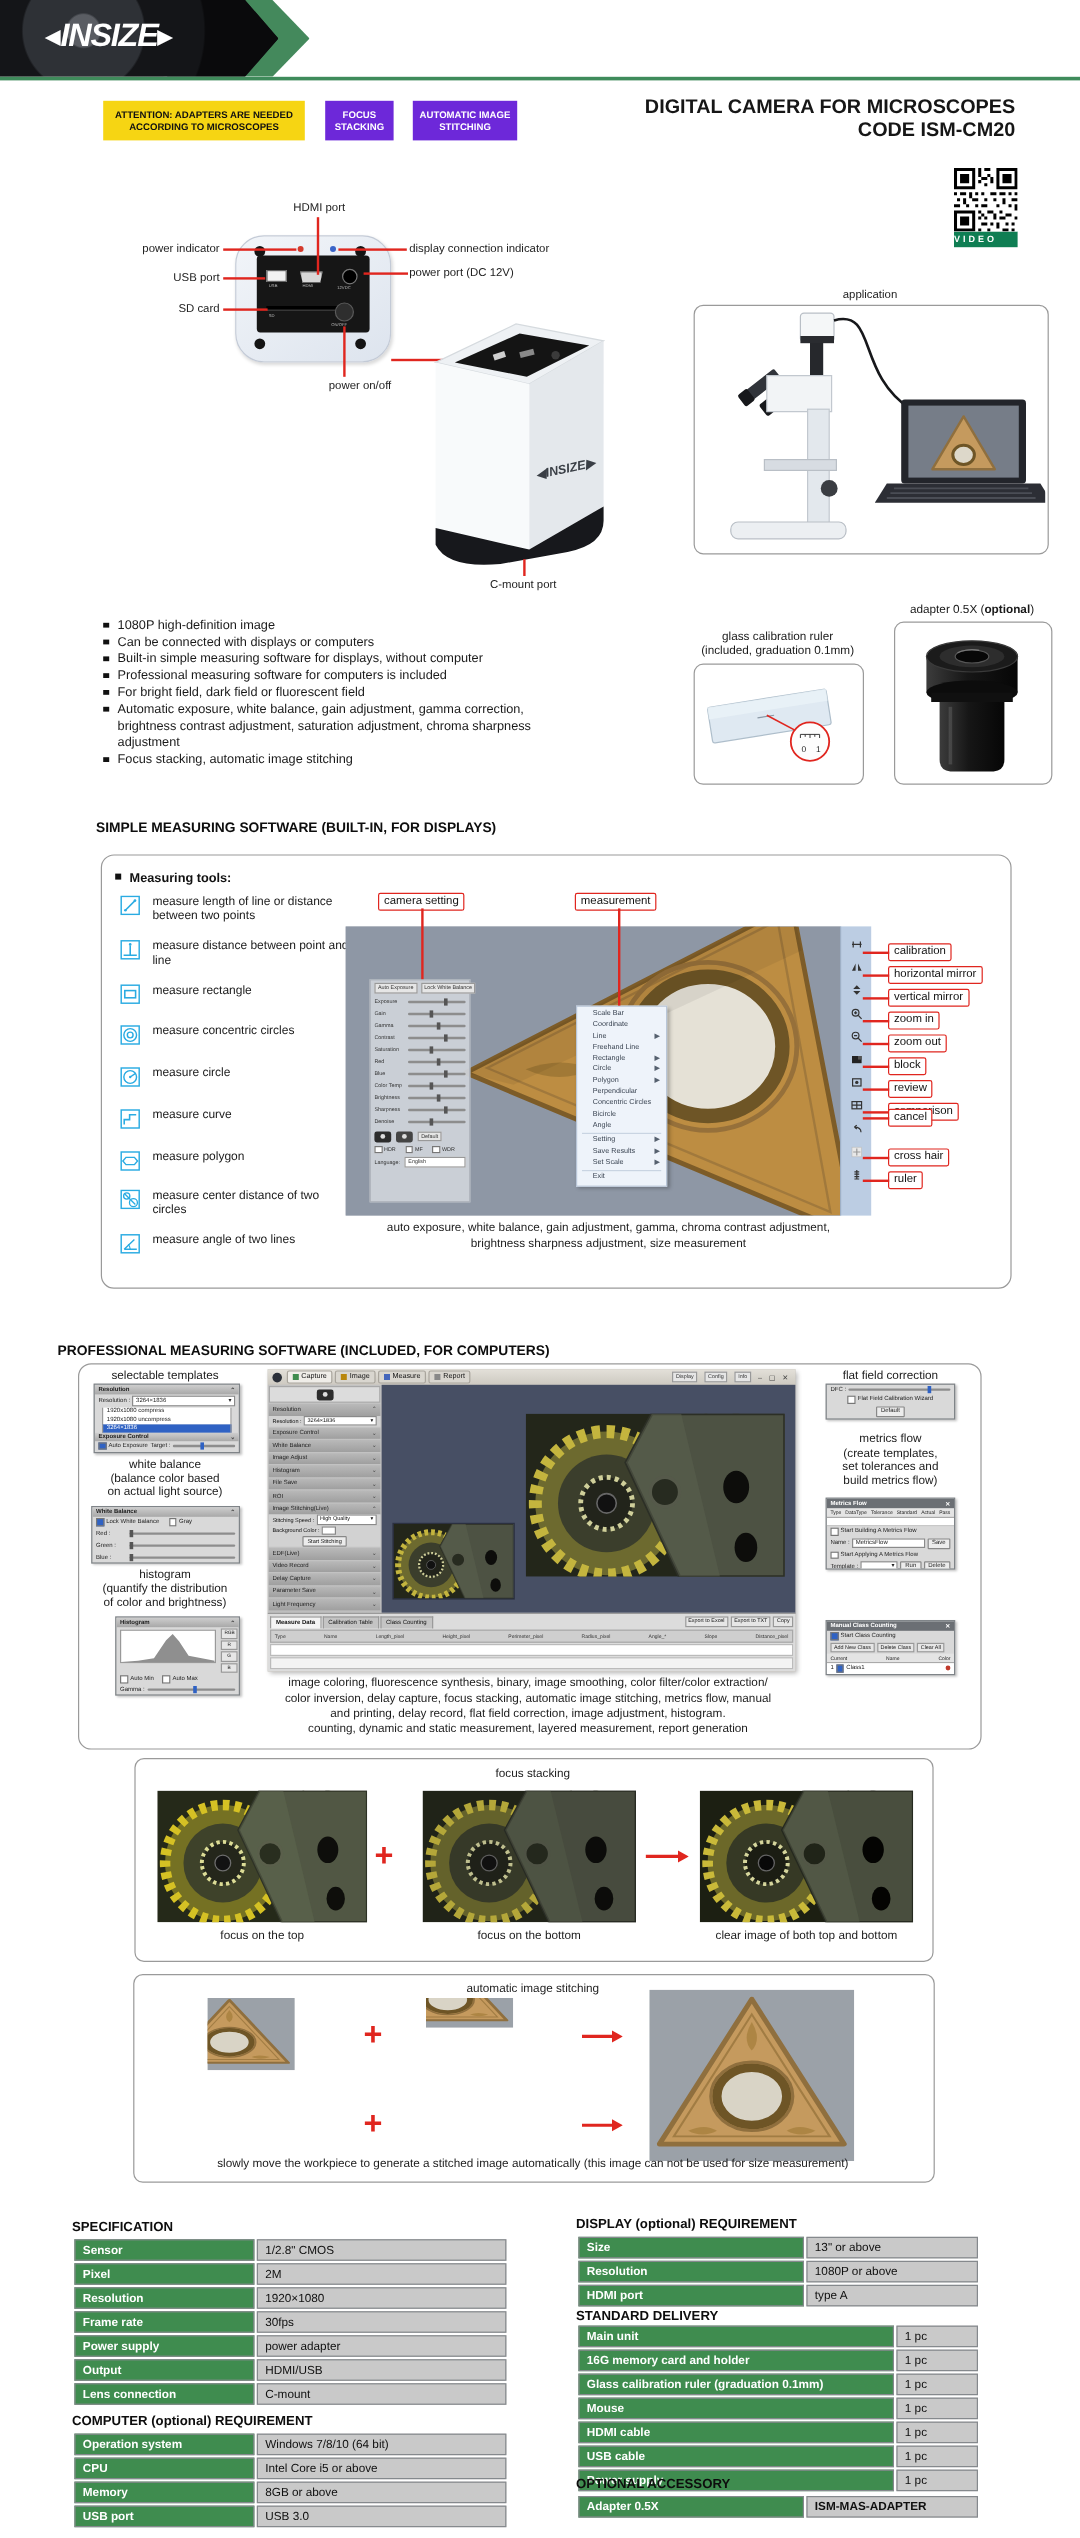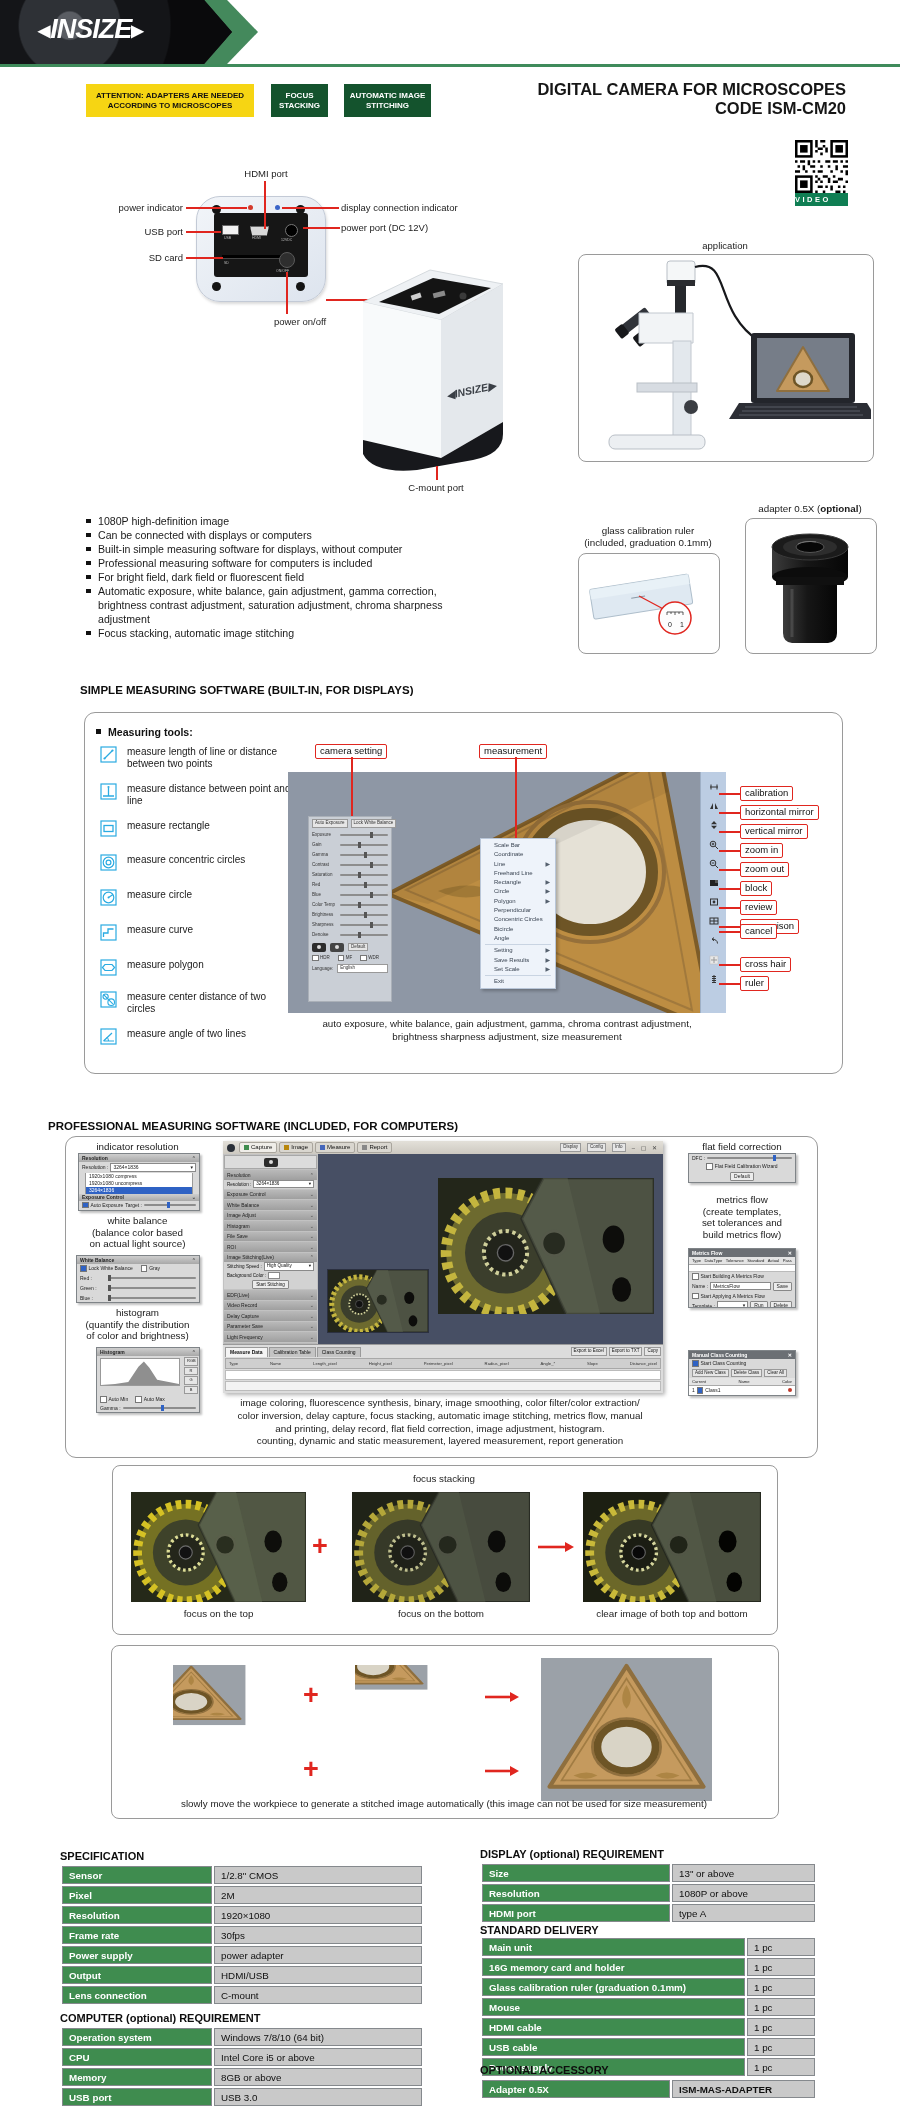--- a/index.html
+++ b/index.html
@@ -13,21 +13,21 @@
                radial-gradient(circle at 75% 75%,#6a6d72 0 6%,#3a3d42 7% 22%,#17181b 23%);
     clip-path:polygon(0 0,88% 0,100% 50%,88% 100%,0 100%);}
   .hdr-logo{position:absolute;left:38px;top:14px;color:#fff;font-weight:bold;font-style:italic;
     font-size:27px;letter-spacing:-1px;white-space:nowrap;}
   .hdr-logo .arr{font-size:16px;font-style:normal;vertical-align:2px;letter-spacing:0;}
   .hdr-line{position:absolute;left:0;top:64px;width:900px;height:3px;background:#3f8b5b;}
   .badge{position:absolute;top:84px;height:33px;display:flex;flex-direction:column;justify-content:center;
     text-align:center;font-weight:bold;font-size:8px;line-height:9.5px;}
   .badge .ln{white-space:nowrap;}
   .b-yellow{left:86px;width:168px;background:#f6d513;color:#111;}
-  .b-green{background:#14532d;color:#fff;}
+  .b-green{background:#6d28d9;color:#fff;}
   .title{position:absolute;left:440px;top:80px;width:406px;text-align:right;font-weight:bold;
     font-size:16.5px;line-height:19px;color:#161616;}
   
   .qr{position:absolute;left:795px;top:140px;width:53px;}
   .qr svg{display:block;width:53px;height:53px;}
   .qr .vid{height:13px;background:#0f7e53;color:#fff;font-size:7.5px;font-weight:bold;
     letter-spacing:2.5px;text-align:left;line-height:13px;}
   
   .dlab{position:absolute;font-size:9.5px;color:#222;white-space:nowrap;line-height:11px;}
   .rline{position:absolute;background:#e0261f;}
@@ -671,21 +671,21 @@
   <div class="rline" style="left:515px;top:757px;width:1.5px;height:81px;"></div>
 
   <div class="capt cap2" style="left:288px;top:1018px;width:438px;">
       <div class="ln">auto exposure, white balance, gain adjustment, gamma, chroma contrast adjustment,</div>
       <div class="ln">brightness sharpness adjustment, size measurement</div>
     </div>
 
   <div class="shead" style="left:48px;top:1120px;">PROFESSIONAL MEASURING SOFTWARE (INCLUDED, FOR COMPUTERS)</div>
   <div class="obox" style="left:65px;top:1136px;width:751px;height:320px;"></div>
 
-  <div class="clab" style="left:70px;top:1141px;width:135px;">indicator resolution</div>
+  <div class="clab" style="left:70px;top:1141px;width:135px;">selectable templates</div>
   <div class="mini" style="left:78px;top:1153px;width:120px;height:56px;">
     <div class="tb">
         <span>Resolution</span>
         <span class="chev">⌃</span>
       </div>
     <div class="mr">
         <span>Resolution :</span>
       <span class="ddl">
           <span>3264×1836</span>
           <span>▾</span>
@@ -1061,20 +1061,21 @@
   <div class="gimg" style="left:583px;top:1492px;width:178px;height:110px;filter:contrast(1.08);">
       <svg viewBox="0 0 160 100" preserveAspectRatio="none">
         <use href="#gearimg"></use>
       </svg>
     </div>
   <div class="capt" style="left:131px;top:1607px;width:175px;">focus on the top</div>
   <div class="capt" style="left:352px;top:1607px;width:178px;">focus on the bottom</div>
   <div class="capt" style="left:583px;top:1607px;width:178px;">clear image of both top and bottom</div>
 
   <div class="obox" style="left:111px;top:1645px;width:666px;height:172px;border-radius:8px;border-width:1.2px;"></div>
+  <div class="capt" style="left:111px;top:1651px;width:666px;">automatic image stitching</div>
   <div class="gimg" style="left:173px;top:1665px;width:109px;height:62px;">
       <svg viewBox="40 2 120 70" preserveAspectRatio="none">
         <use href="#triimg"></use>
       </svg>
     </div>
   <div class="rplus" style="left:303px;top:1685px;">+</div>
   <div class="gimg" style="left:355px;top:1665px;width:109px;height:62px;">
       <svg viewBox="40 42 120 70" preserveAspectRatio="none">
         <use href="#triimg"></use>
       </svg>

